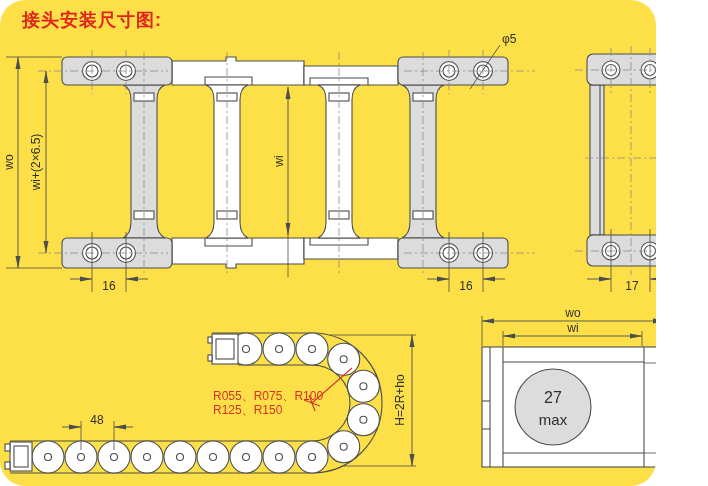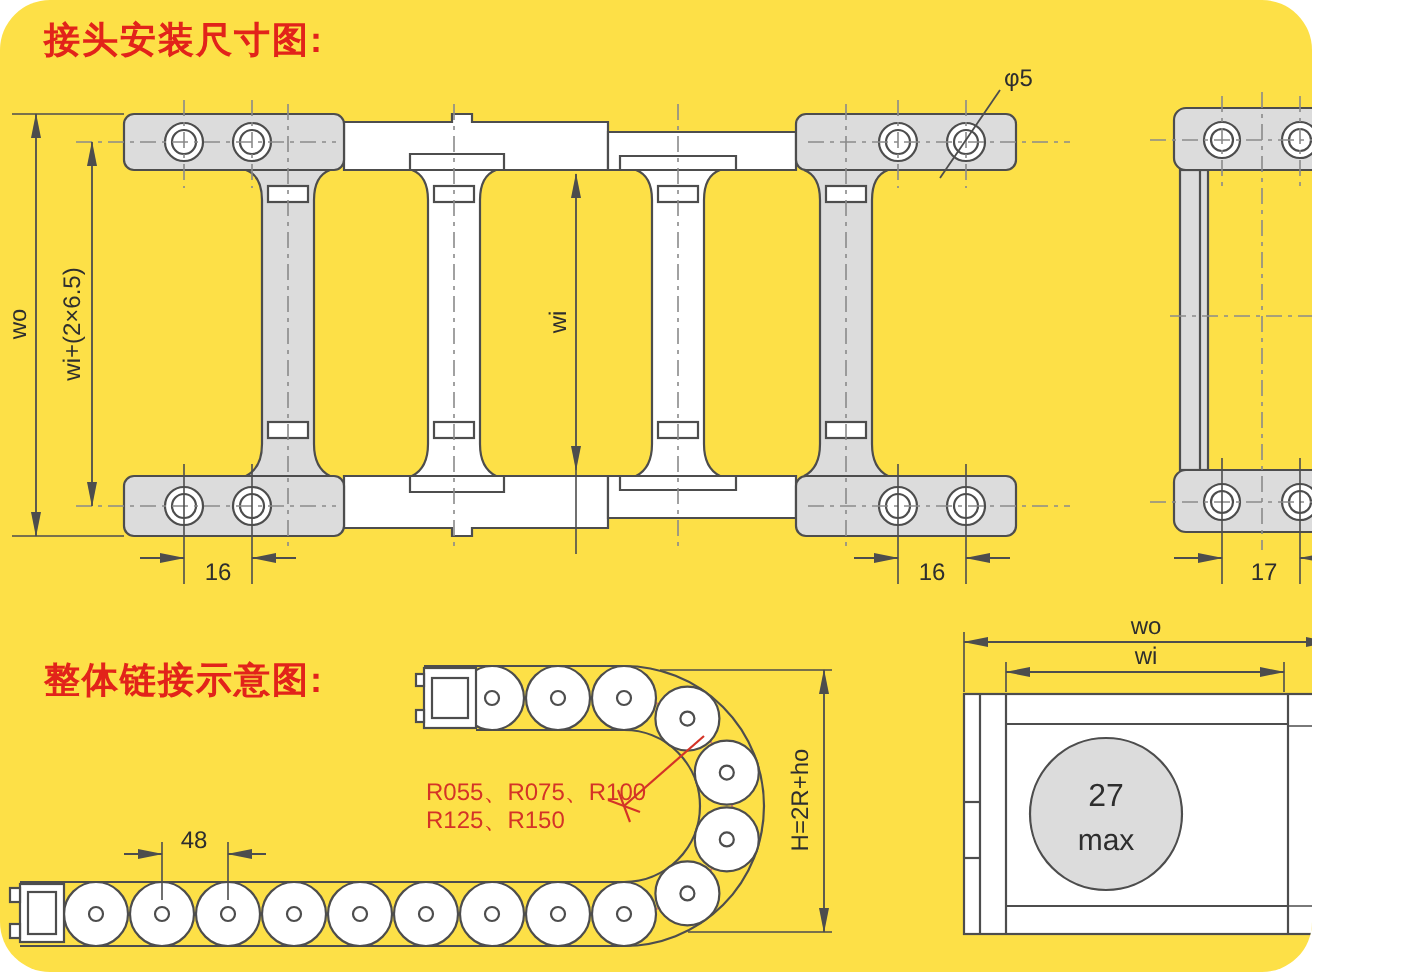--- a/index.html
+++ b/index.html
@@ -27,21 +27,20 @@
   .redline{fill:none;stroke:var(--red-soft);stroke-width:1;}
   .redmark{fill:none;stroke:#d43327;stroke-width:1.1;}
   .redtext{fill:#d43327;font-size:12px;font-family:"Liberation Sans",sans-serif;}
 </style>
 </head>
 <body>
 
 <div id="stage">
 
   <div class="title" id="title-install">接头安装尺寸图:</div>
-  <div class="title" id="title-assembly">整体链接示意图:</div>
 
   <svg width="708" height="486" viewBox="0 0 708 486">
     <defs>
       <marker id="ar" markerWidth="14" markerHeight="8" refX="12.5" refY="3" orient="auto-start-reverse" markerUnits="userSpaceOnUse">
         <path d="M0.5,0.5 L13,3 L0.5,5.5 Z" fill="#4d4d4d"></path>
       </marker>
     </defs>
 
     <g>
 

